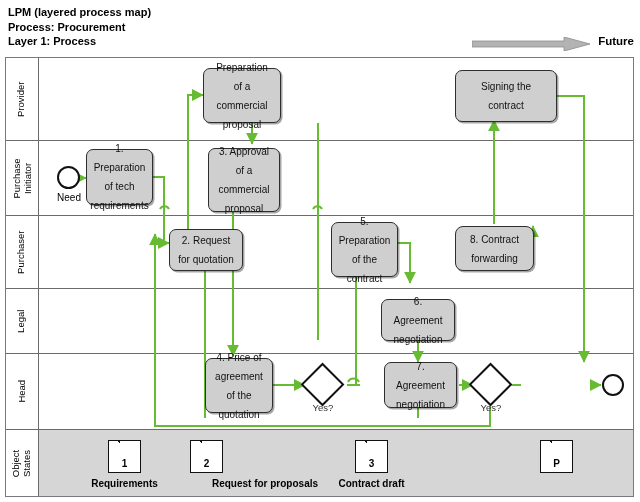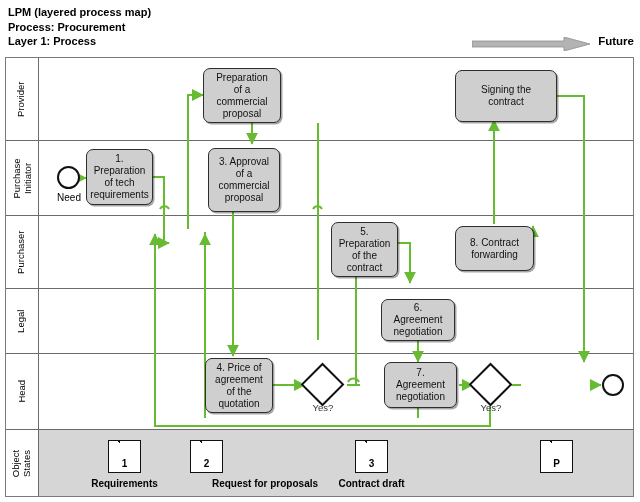--- a/index.html
+++ b/index.html
@@ -17,21 +17,21 @@
   .lane.last{border-bottom:none;}
   .lane-hdr{position:absolute;left:0;top:0;bottom:0;width:33px;border-right:1px solid #6b6b6b;box-sizing:border-box;
             display:flex;align-items:center;justify-content:center;background:#fff;}
   .lane-hdr span{transform:rotate(-90deg);white-space:pre;font-size:9.5px;line-height:10.5px;text-align:center;}
   .lane-body{position:absolute;left:33px;right:0;top:0;bottom:0;}
   .lane.objstates .lane-body{background:#d6d6d6;}
 
   
   .node{position:absolute;box-sizing:border-box;background:#cfcfcf;border:1.6px solid #2e2e2e;border-radius:7px;
         display:flex;align-items:center;justify-content:center;text-align:center;
-        font-size:10px;line-height:12px;color:#111;box-shadow:1.5px 1.5px 0 rgba(0,0,0,0.35);padding:13px 2px;}
+        font-size:10px;line-height:19px;color:#111;box-shadow:1.5px 1.5px 0 rgba(0,0,0,0.35);padding:13px 2px;}
 
   .circle{position:absolute;box-sizing:border-box;border:2.2px solid #111;border-radius:50%;background:#fff;}
   .circle-label{position:absolute;font-size:10px;text-align:center;}
 
   .diamond{position:absolute;box-sizing:border-box;border:2px solid #111;background:#fff;
            transform:rotate(45deg);}
   .diamond-label{position:absolute;font-size:9.5px;color:#333;text-align:center;}
 
   
   .doc{position:absolute;width:33px;height:33px;box-sizing:border-box;border:1.8px solid #111;background:#fff;
@@ -169,20 +169,21 @@
 
   <div class="node" style="left:203px;top:68px;width:78px;height:55px;">Preparation<br>of a<br>commercial<br>proposal</div>
   <div class="node" style="left:455px;top:70px;width:102px;height:52px;">Signing the<br>contract</div>
 
   <div class="circle" style="left:57px;top:166px;width:23px;height:23px;"></div>
   <div class="circle-label" style="left:50px;top:192px;width:38px;">Need</div>
 
   <div class="node" style="left:86px;top:149px;width:67px;height:56px;">1.<br>Preparation<br>of tech<br>requirements</div>
   <div class="node" style="left:208px;top:148px;width:72px;height:64px;">3. Approval<br>of a<br>commercial<br>proposal</div>
 
+  <div class="node" style="left:169px;top:229px;width:74px;height:42px;">2. Request<br>for quotation</div>
   <div class="node" style="left:331px;top:222px;width:67px;height:55px;">5.<br>Preparation<br>of the<br>contract</div>
   <div class="node" style="left:455px;top:226px;width:79px;height:45px;border-radius:8px;">8. Contract<br>forwarding</div>
 
   <div class="node" style="left:381px;top:299px;width:74px;height:42px;">6.<br>Agreement<br>negotiation</div>
 
   <div class="node" style="left:205px;top:358px;width:68px;height:55px;">4. Price of<br>agreement<br>of the<br>quotation</div>
 
   <div class="diamond" style="left:307px;top:369px;width:31px;height:31px;"></div>
   <div class="diamond-label" style="left:300px;top:402px;width:46px;">Yes?</div>
 

